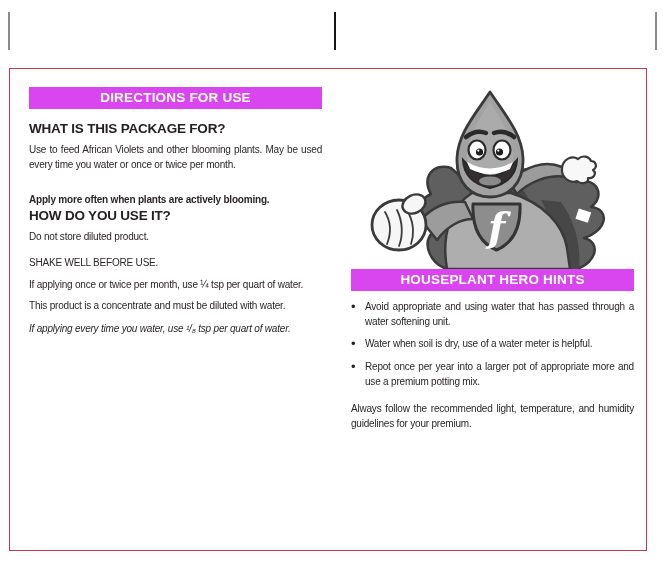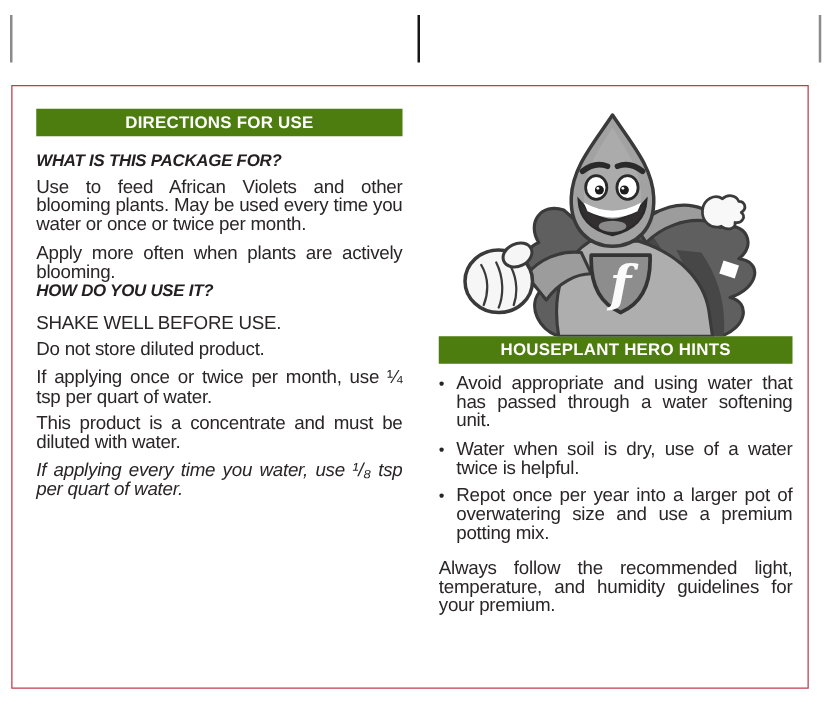--- a/index.html
+++ b/index.html
@@ -17,38 +17,37 @@
   
   .panel{
     position:absolute;left:9px;top:68px;width:636px;height:481px;
     border:1.5px solid #c03a4d;background:#ffffff;
   }
 
   .col-left{position:absolute;left:19px;top:18px;width:293px;}
   .col-right{position:absolute;left:341px;top:3px;width:283px;}
 
   .bar{
-    background:#4d7c0f;color:#ffffff;height:22px;line-height:22px;
+    background:#d946ef;color:#ffffff;height:22px;line-height:22px;
     text-align:center;font-weight:bold;font-size:13.5px;letter-spacing:.2px;
   }
 
   .heading{
     font-weight:bold;font-size:13.5px;color:#242021;letter-spacing:-.2px;
     margin:0;
-    font-style:italic;
   }
   .h1st{margin-top:12px;}
   .h2nd{}
 
   .p{
-    font-size:15px;line-height:15.2px;color:#2a2627;letter-spacing:-.2px;
+    font-size:10px;line-height:15.2px;color:#2a2627;letter-spacing:-.2px;
     text-align:justify;margin:0;
   }
   .mt6{margin-top:6px;} .mt7{margin-top:7px;} .mt8{margin-top:8px;font-style:italic;}
-  .mt9{margin-top:7px;} .mt11{margin-top:11px;}
+  .mt9{margin-top:20px;font-weight:bold;} .mt11{margin-top:11px;}
 
   .mascot-box{display:block;width:283px;height:197px;}
 
   .bullets{margin-top:8px;}
   .bullet{display:flex;align-items:flex-start;}
   .bullet + .bullet{margin-top:7px;}
   .dot{width:14px;flex:0 0 14px;font-size:13px;line-height:15.2px;color:#2a2627;}
   .bullet .p{flex:1;}
   .footer-p{margin-top:12px;}
 </style>
@@ -62,22 +61,22 @@
 <div class="panel">
 
   <div class="col-left">
     <div class="bar">DIRECTIONS FOR USE</div>
 
     <p class="heading h1st">WHAT IS THIS PACKAGE FOR?</p>
     <p class="p mt6">Use to feed African Violets and other blooming plants. May be used every time you water or once or twice per month.</p>
     <p class="p mt9">Apply more often when plants are actively blooming.</p>
 
     <p class="heading h2nd">HOW DO YOU USE IT?</p>
+    <p class="p mt6">Do not store diluted product.</p>
     <p class="p mt11">SHAKE WELL BEFORE USE.</p>
-    <p class="p mt6">Do not store diluted product.</p>
     <p class="p mt7">If applying once or twice per month, use ¼ tsp per quart of water.</p>
     <p class="p mt6">This product is a concentrate and must be diluted with water.</p>
     <p class="p mt8">If applying every time you water, use ¹/₈ tsp per quart of water.</p>
   </div>
 
   <div class="col-right">
 
     <svg class="mascot-box" viewBox="0 0 283 197" aria-hidden="true">
 
       <g>
@@ -137,24 +136,24 @@
 
     <div class="bar">HOUSEPLANT HERO HINTS</div>
 
     <div class="bullets">
       <div class="bullet">
         <span class="dot">•</span>
         <p class="p">Avoid appropriate and using water that has passed through a water softening unit.</p>
       </div>
       <div class="bullet">
         <span class="dot">•</span>
-        <p class="p">Water when soil is dry, use of a water twice is helpful.</p>
+        <p class="p">Water when soil is dry, use of a water meter is helpful.</p>
       </div>
       <div class="bullet">
         <span class="dot">•</span>
-        <p class="p">Repot once per year into a larger pot of overwatering size and use a premium potting mix.</p>
+        <p class="p">Repot once per year into a larger pot of appropriate more and use a premium potting mix.</p>
       </div>
     </div>
 
     <p class="p footer-p">Always follow the recommended light, temperature, and humidity guidelines for your premium.</p>
   </div>
 
 </div>
 
 </body></html>

